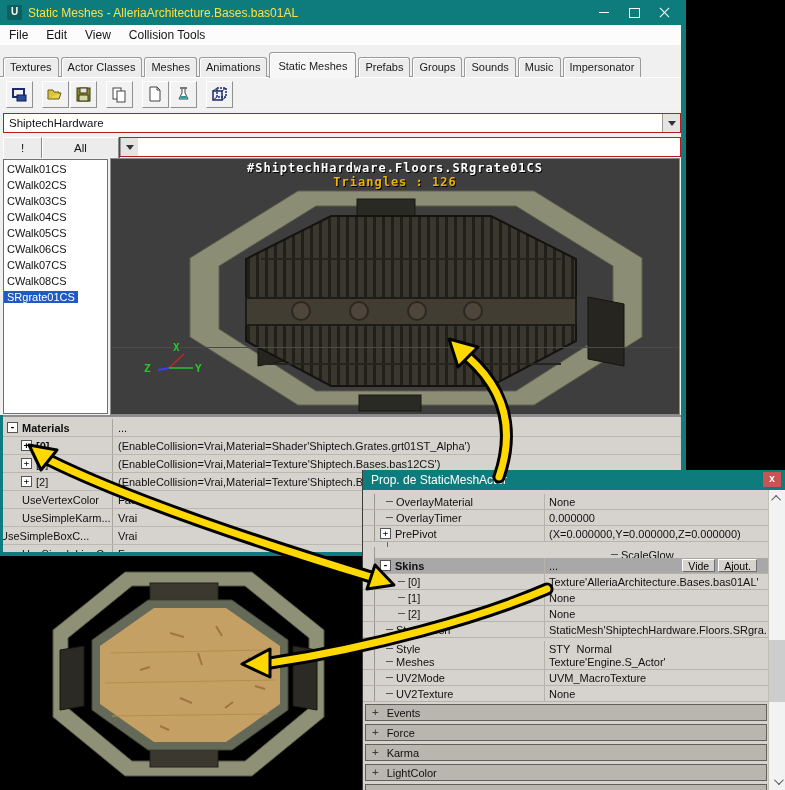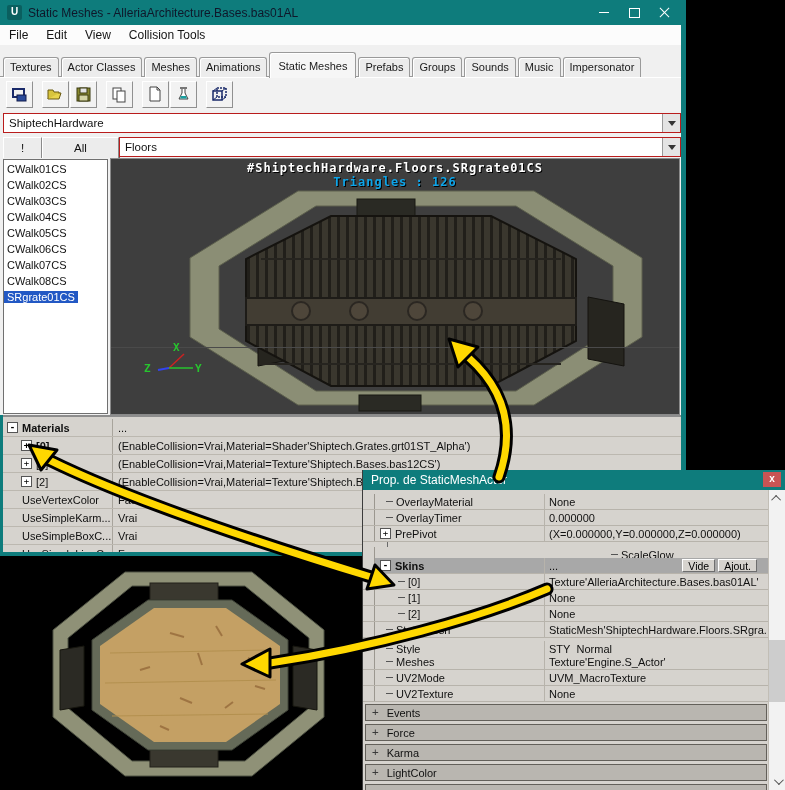--- a/index.html
+++ b/index.html
@@ -5,21 +5,21 @@
   html,body{margin:0;padding:0;background:#000;}
   body{width:785px;height:790px;position:relative;overflow:hidden;
        font-family:"Liberation Sans",sans-serif;-webkit-font-smoothing:antialiased;}
   .abs{position:absolute;}
 
   
   #main-window{left:0;top:0;width:686px;height:556px;background:#f0f0f0;z-index:1;}
   .titlebar{left:0;top:0;width:686px;height:25px;background:#0e7c7c;display:flex;align-items:center;}
   .titlebar .app-icon{width:15px;height:15px;margin:0 6px 0 7px;background:#0a5f5f;border-radius:2px;
       color:#fff;font-size:10px;font-weight:bold;text-align:center;line-height:14px;flex:0 0 auto;}
-  .titlebar .title{color:#0f172a;font-size:12px;white-space:nowrap;}
+  .titlebar .title{color:#fde047;font-size:12px;white-space:nowrap;}
   .win-btn{top:0;height:25px;width:24px;color:#fff;display:flex;align-items:center;justify-content:center;}
   .glyph-min{width:10px;height:1px;background:#fff;}
   .glyph-max{width:9px;height:8px;border:1px solid #fff;}
   .glyph-x{position:relative;width:11px;height:11px;}
   .glyph-x i,.glyph-x b{position:absolute;left:-1px;top:5px;width:13px;height:1px;background:#fff;}
   .glyph-x i{transform:rotate(45deg);} .glyph-x b{transform:rotate(-45deg);}
 
   .menubar{left:0;top:25px;width:686px;height:20px;background:#fcfcfc;display:flex;align-items:center;}
   .menu-item{font-size:12px;color:#141414;padding:0 9px;white-space:nowrap;}
 
@@ -54,21 +54,21 @@
             overflow:hidden;padding-top:1px;box-sizing:border-box;}
   .mesh-item{height:16px;line-height:16px;font-size:11px;color:#111;white-space:nowrap;}
   .mesh-item span{padding:0 3px;}
   .mesh-item.sel span{background:#2258c4;color:#fff;}
 
   .viewport{left:110px;top:158px;width:570px;height:257px;background:#3e3e3e;border:1px solid #8a8a8a;
             box-sizing:border-box;overflow:hidden;}
   .vp-header{position:absolute;left:0;right:0;top:2px;text-align:center;color:#fff;
      font-family:"DejaVu Sans Mono",monospace;font-size:12px;font-weight:bold;letter-spacing:1px;
      text-shadow:1px 1px 0 #000;}
-  .vp-stats{position:absolute;left:0;right:0;top:16px;text-align:center;color:#0ea5e9;
+  .vp-stats{position:absolute;left:0;right:0;top:16px;text-align:center;color:#eab308;
      font-family:"DejaVu Sans Mono",monospace;font-size:12px;font-weight:bold;letter-spacing:1px;
      text-shadow:1px 1px 0 #000;}
   .horizon{position:absolute;left:0;right:0;top:188px;height:1px;background:#4a4a4a;}
   .axis-label{position:absolute;color:#27c52e;font-family:"DejaVu Sans Mono",monospace;font-size:11px;font-weight:bold;}
 
   .materials-panel{left:0;top:415px;width:681px;height:137px;background:#d6d3ce;
       border-top:2px solid #8d8d8d;box-sizing:border-box;overflow:hidden;}
   .teal-left{left:0;top:415px;width:3px;height:137px;background:#0e7c7c;z-index:2;}
   .teal-right{left:681px;top:0;width:5px;height:556px;background:#0e7c7c;z-index:2;}
   .teal-bottom{left:0;top:552px;width:686px;height:4px;background:#0e7c7c;z-index:2;}
@@ -221,21 +221,20 @@
       <span class="dd">
           <span class="tri-down"></span>
         </span>
     </div>
   </div>
 
   <div class="row-filter abs">
     <div class="pushbtn" style="left:3px;width:37px;">!</div>
     <div class="pushbtn" style="left:42px;width:75px;">All</div>
     <div class="combo" style="left:119px;top:2px;width:562px;height:20px;box-sizing:border-box;">
-      <span class="val">Floors</span>
       <span class="dd">
           <span class="tri-down"></span>
         </span>
     </div>
   </div>
 
   <div class="content-bg abs"></div>
 
   <div class="meshlist abs">
     <div class="mesh-item"><span>CWalk01CS</span></div>
@@ -325,21 +324,21 @@
         </div>
       <div class="mval">Faux</div>
     </div>
     <div class="mrow">
       <div class="mname" style="padding-left:22px;">
           <span>UseSimpleKarm...</span>
         </div>
       <div class="mval">Vrai</div>
     </div>
     <div class="mrow">
-      <div class="mname" style="padding-left:22px;">
+      <div class="mname" style="">
           <span>UseSimpleBoxC...</span>
         </div>
       <div class="mval">Vrai</div>
     </div>
     <div class="mrow">
       <div class="mname" style="padding-left:22px;">
           <span>UseSimpleLineC...</span>
         </div>
       <div class="mval">Faux</div>
     </div>

